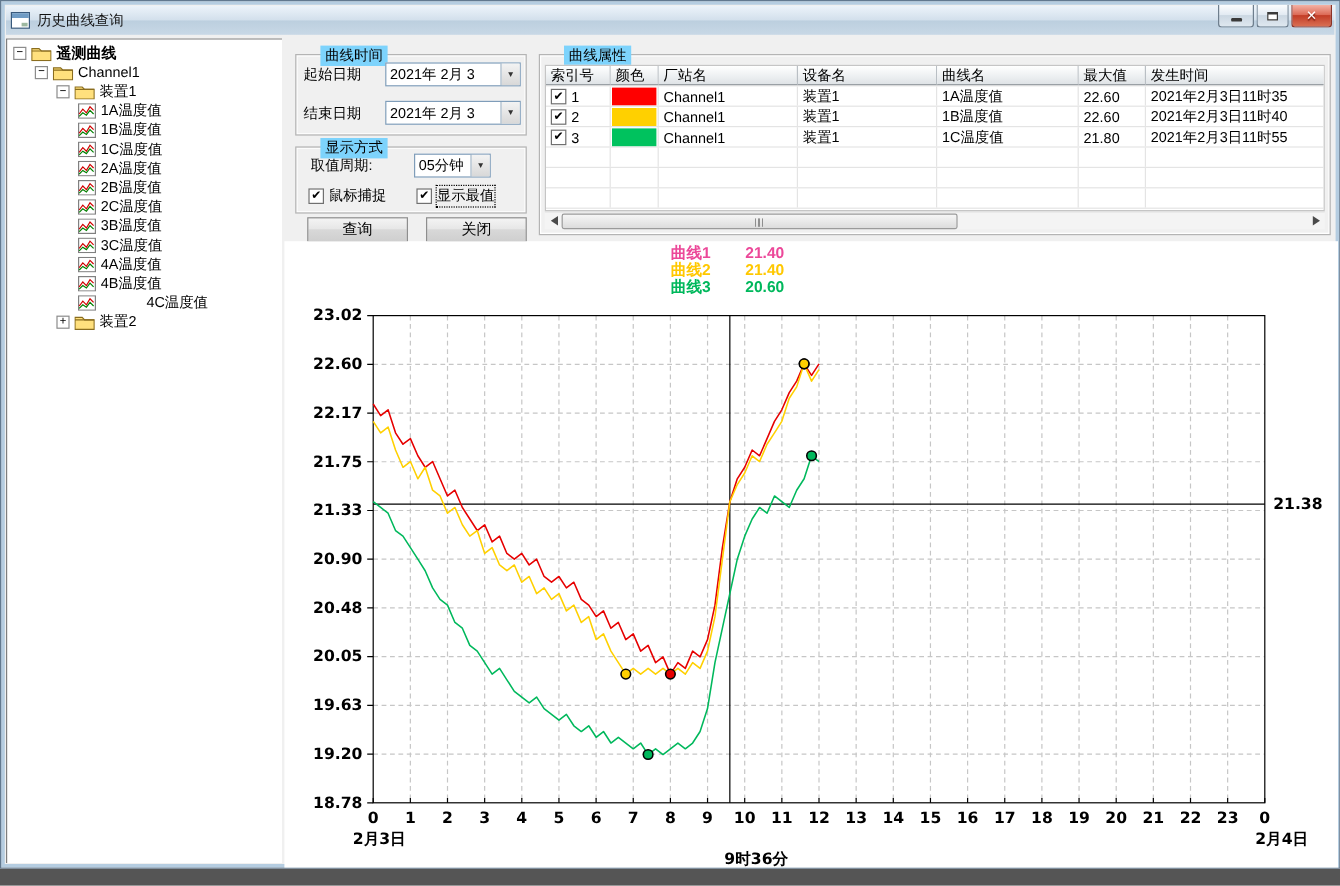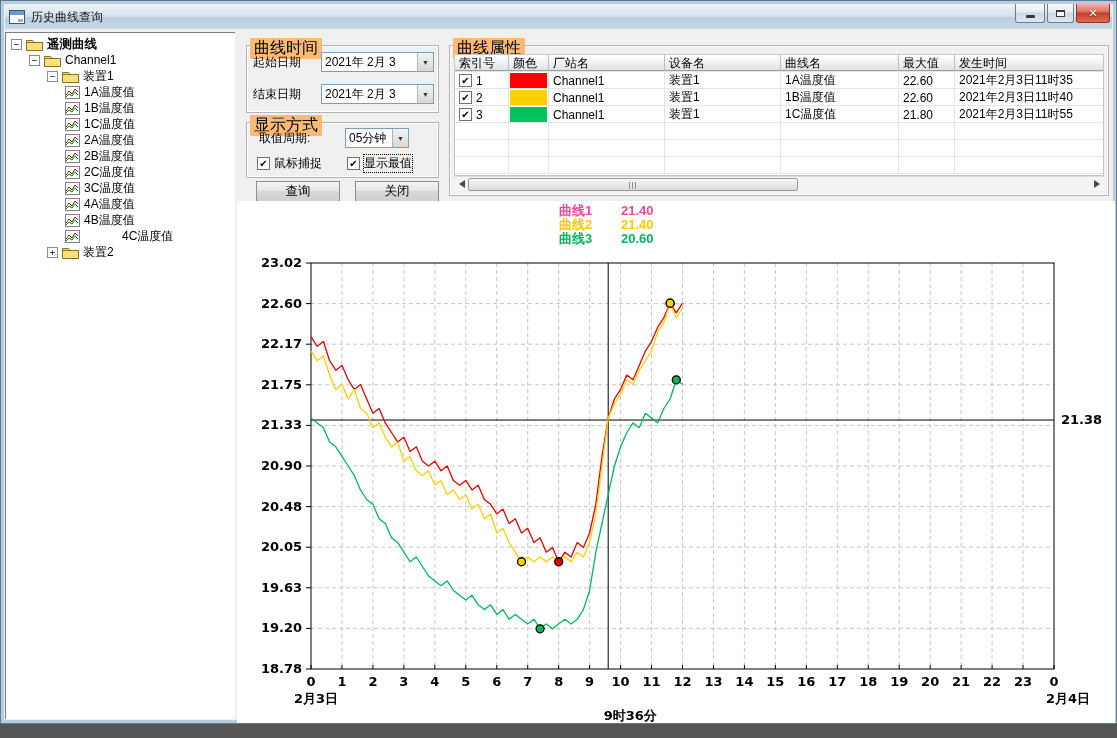--- a/index.html
+++ b/index.html
@@ -29,21 +29,21 @@
   .tree-panel { position:absolute; left:4px; top:31px; width:230px; bottom:4px; background:#fff;
                 box-shadow:inset 1px 1px 0 #7e7e7e, inset -1px -1px 0 #fff; padding:4px 2px; overflow:hidden; }
   .tree-row { display:flex; align-items:center; height:16px; font-size:12px; white-space:nowrap; }
   .tree-row.bold { font-weight:bold; font-size:12.5px; }
   .expander { width:11px; height:11px; border:1px solid #8c8c8c; background:#fff; margin-right:4px;
               font:9px/9px "DejaVu Sans Mono",monospace; text-align:center; color:#000; flex:none; }
   .tree-ico { margin-right:4px; flex:none; display:inline-flex; }
   .tree-label { color:#000; }
   
   .groupbox { position:absolute; border:1px solid #b4b4b4; box-shadow:inset 0 0 0 1px #fff; }
-  .gb-title { position:absolute; top:-8px; left:3px; background:#fdba74; padding:0 4px; font-size:16px; }
+  .gb-title { position:absolute; top:-8px; left:20px; background:#7dd3fc; padding:0 4px; font-size:12px; }
   .gb-time  { left:245px; top:44px;  width:193px; height:68px; }
   .gb-disp  { left:245px; top:121px; width:193px; height:56px; }
   .gb-props { left:448px; top:44px;  width:660px; height:151px; }
   .row-line { position:absolute; left:6px; display:flex; align-items:center; font-size:12px; }
   
   .combo { height:20px; background:#fff; border:1px solid #7f9db9; display:flex; align-items:center; position:relative; }
   .combo-text { font-size:12px; padding-left:3px; white-space:nowrap; overflow:hidden; flex:1; }
   .combo-btn { width:16px; height:18px; flex:none; background:linear-gradient(#f3f3f3,#d8d8d8); border-left:1px solid #a5b6c7;
                display:flex; align-items:center; justify-content:center; font-size:7px; color:#333; }
   
@@ -187,20 +187,30 @@
       </div>
       <div class="tree-row" style="padding-left: 58px;">
         <span class="tree-ico">
           <svg width="15" height="13" viewBox="0 0 15 13">
             <rect x="0.5" y="0.5" width="14" height="12" fill="#ffffff" stroke="#808080"></rect>
             <polyline points="1,9 4,5 7,8 10,3 13,6" stroke="#d00000" fill="none" stroke-width="1"></polyline>
             <polyline points="1,11 4,8 7,10 10,6 13,9" stroke="#008000" fill="none" stroke-width="1"></polyline>
           </svg>
         </span>
         <span class="tree-label">2C温度值</span>
+      </div>
+      <div class="tree-row" style="padding-left: 58px;">
+        <span class="tree-ico">
+          <svg width="15" height="13" viewBox="0 0 15 13">
+            <rect x="0.5" y="0.5" width="14" height="12" fill="#ffffff" stroke="#808080"></rect>
+            <polyline points="1,9 4,5 7,8 10,3 13,6" stroke="#d00000" fill="none" stroke-width="1"></polyline>
+            <polyline points="1,11 4,8 7,10 10,6 13,9" stroke="#008000" fill="none" stroke-width="1"></polyline>
+          </svg>
+        </span>
+        <span class="tree-label">3B温度值</span>
       </div>
       <div class="tree-row" style="padding-left: 58px;">
         <span class="tree-ico">
           <svg width="15" height="13" viewBox="0 0 15 13">
             <rect x="0.5" y="0.5" width="14" height="12" fill="#ffffff" stroke="#808080"></rect>
             <polyline points="1,9 4,5 7,8 10,3 13,6" stroke="#d00000" fill="none" stroke-width="1"></polyline>
             <polyline points="1,11 4,8 7,10 10,6 13,9" stroke="#008000" fill="none" stroke-width="1"></polyline>
           </svg>
         </span>
         <span class="tree-label">3C温度值</span>

